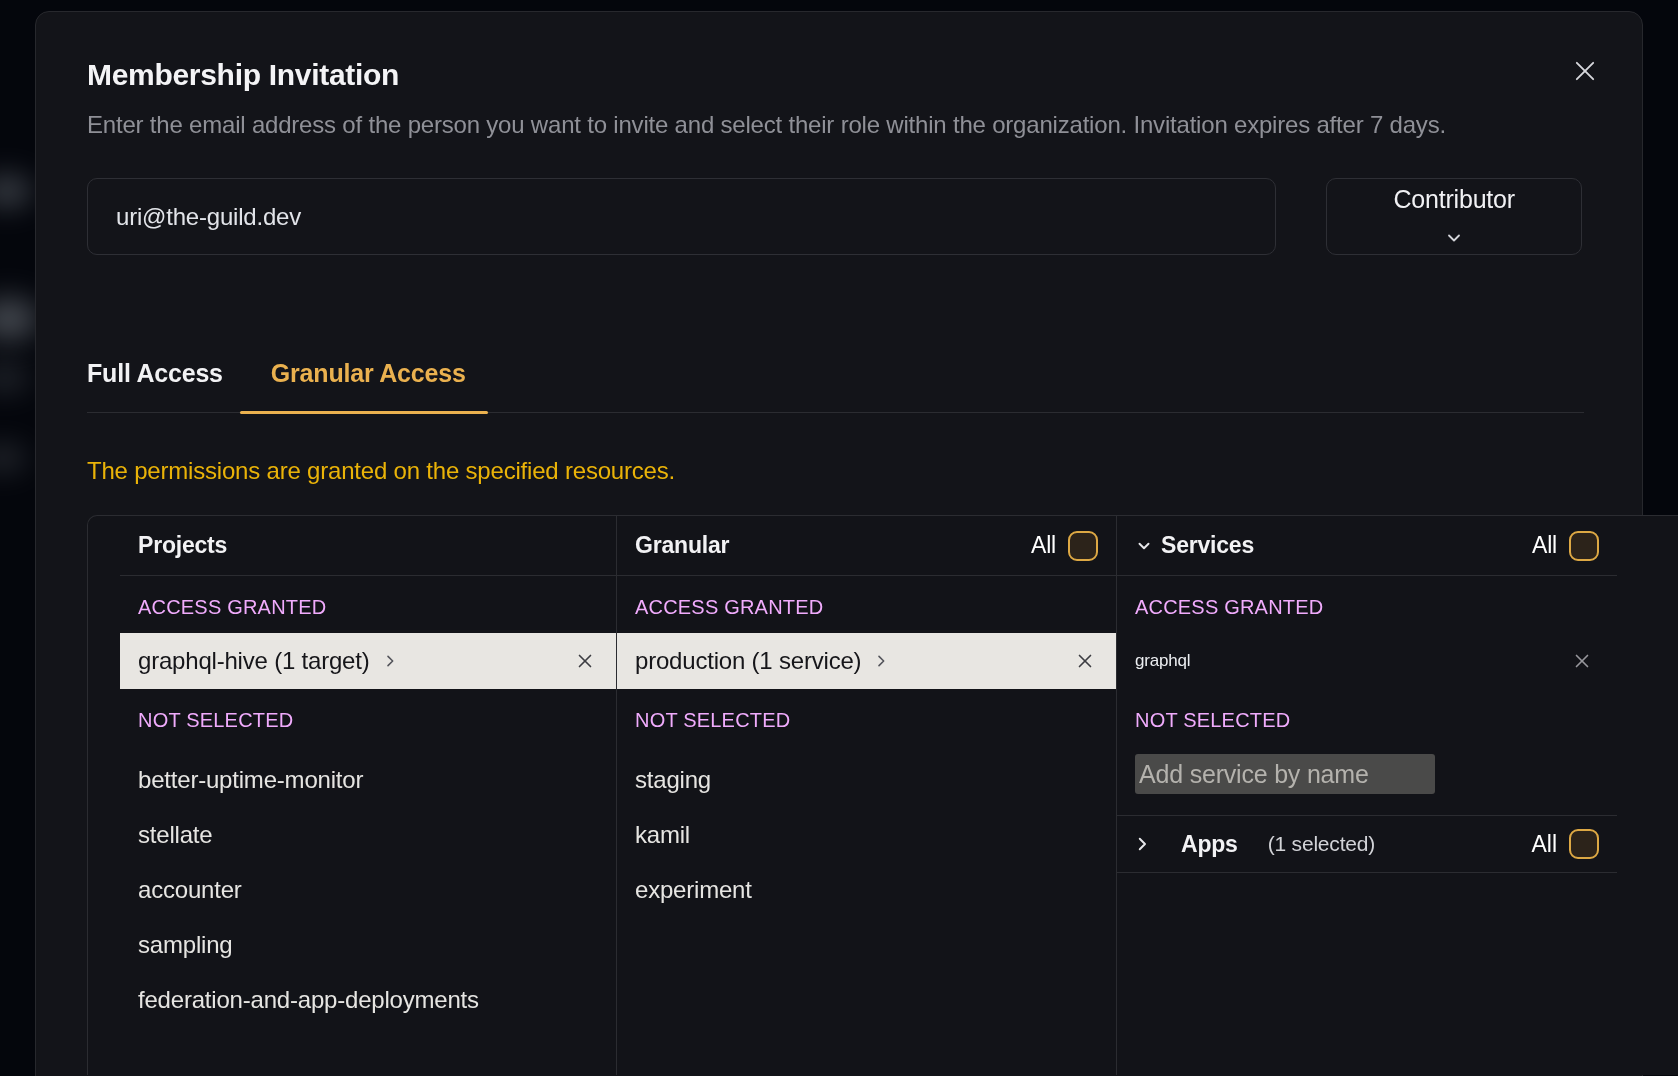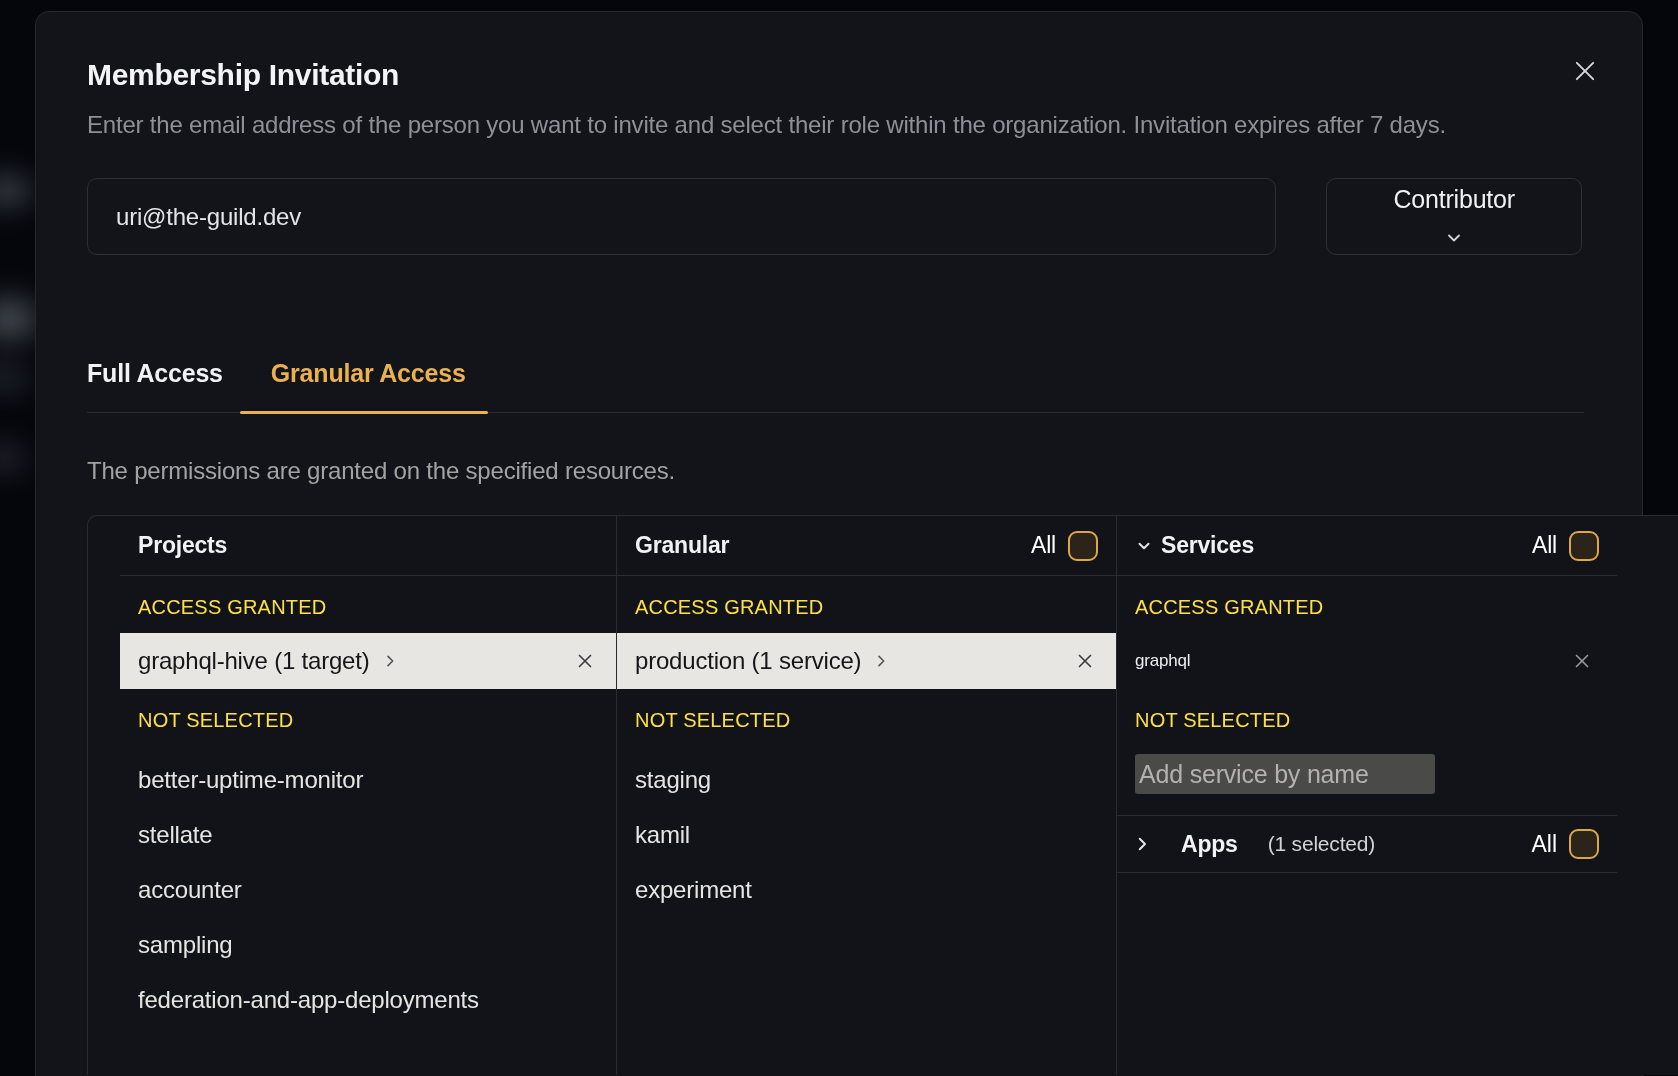--- a/index.html
+++ b/index.html
@@ -108,21 +108,21 @@
     content: "";
     position: absolute; left: -15px; right: -6px; bottom: -2px;
     height: 3px; background: #eab14f; border-radius: 2px;
   }
   .tab:first-child.active::after { left: 0; }
 
   .perm-note {
     margin: 44px 0 0 0;
     font-size: 24px;
     letter-spacing: -0.2px;
-    color: #a3a3a3;
+    color: #eab308;
   }
 
   
   .res-table {
     margin-top: 30px;
     width: 1647px; height: 560px;
     border: 1px solid #2b2c31;
     border-bottom: none;
     border-radius: 10px 10px 0 0;
     display: grid;
@@ -152,21 +152,21 @@
     border: 2px solid #dda844;
     border-radius: 9px;
     background: #2c231a;
     cursor: pointer;
   }
 
   .sec-label {
     padding: 20px 18px 14px 18px;
     font-size: 20px;
     letter-spacing: 0.2px;
-    color: #fde047;
+    color: #f0abfc;
   }
 
   .sel-row {
     height: 56px; flex: 0 0 56px;
     background: #e8e6e2;
     display: flex; align-items: center;
     padding: 0 20px 0 18px;
     cursor: pointer;
   }
   .sel-row .row-label { font-size: 24px; letter-spacing: -0.2px; color: #16161a; }

